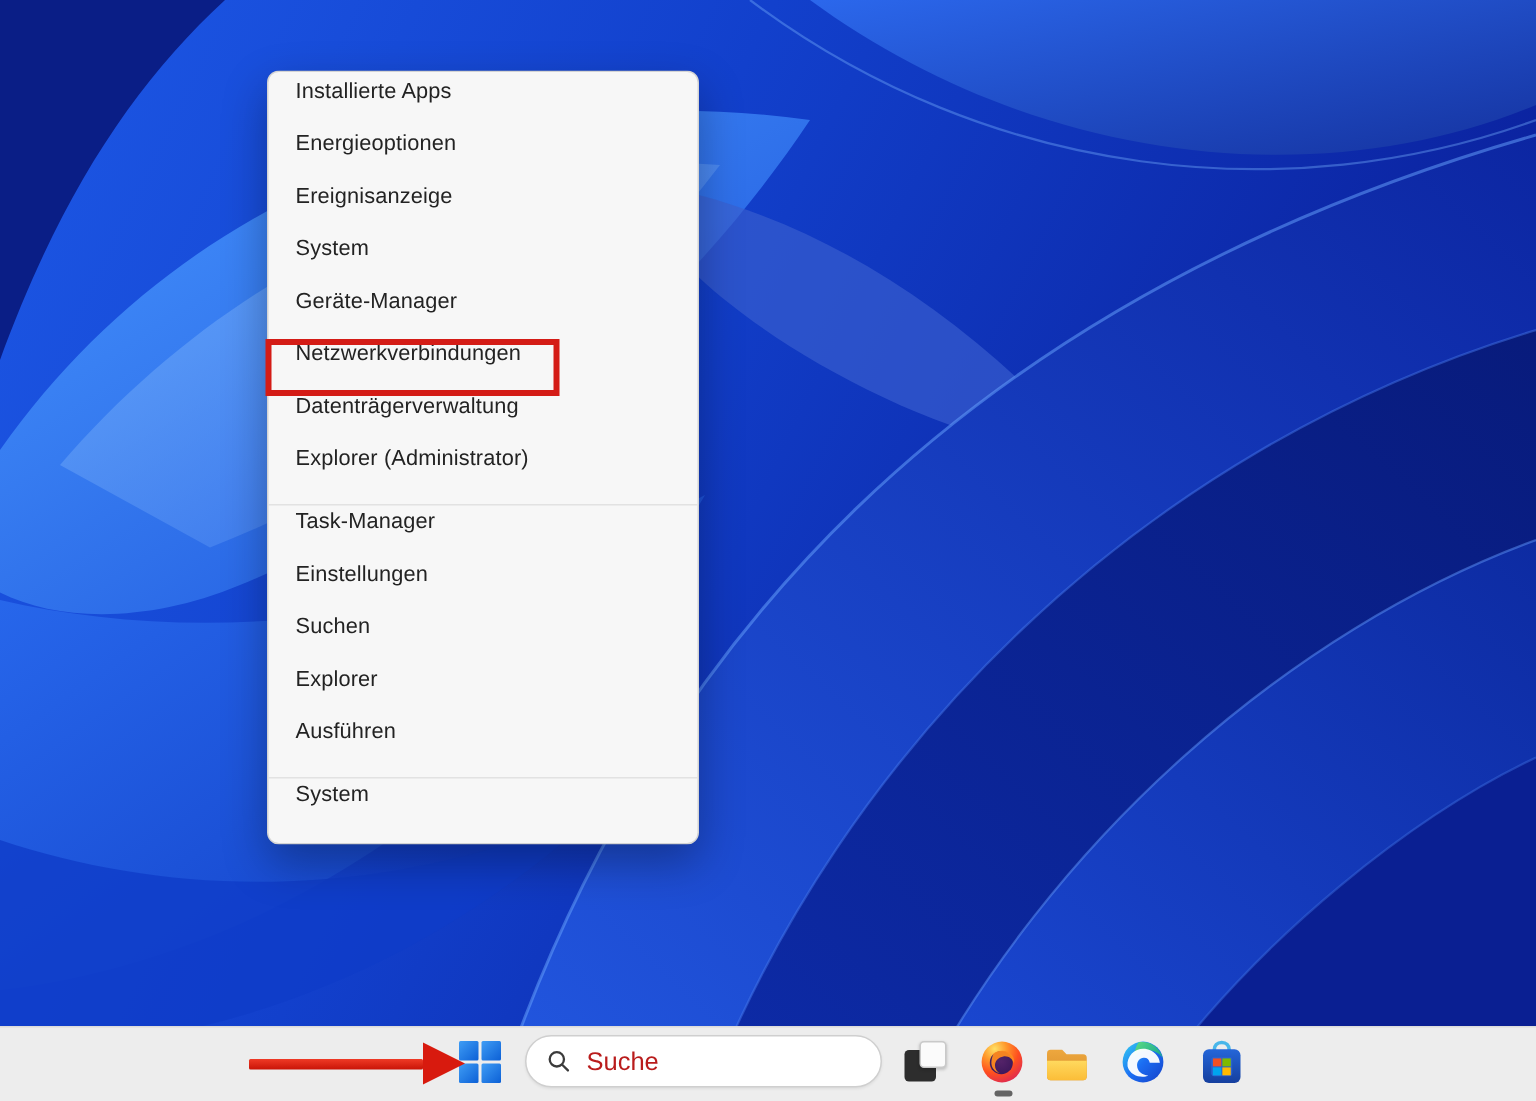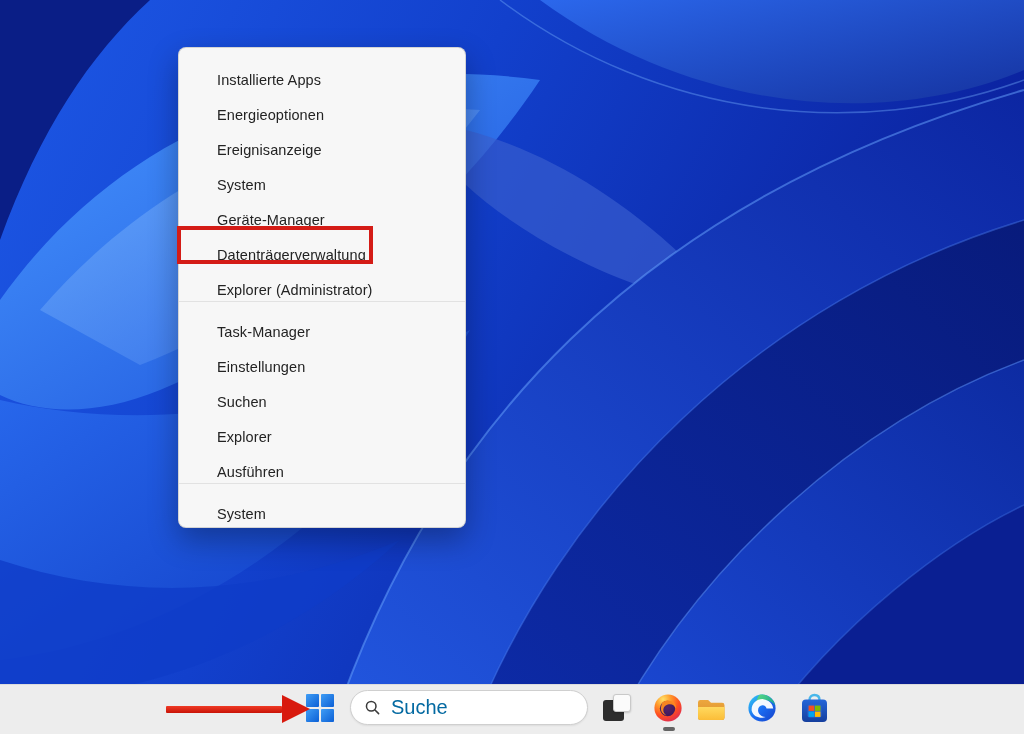--- a/index.html
+++ b/index.html
@@ -5,22 +5,22 @@
   html,body{margin:0;padding:0;}
   body{width:1024px;height:734px;overflow:hidden;position:relative;
        font-family:"Liberation Sans", sans-serif;background:#0d2fb5;}
   .desktop{position:absolute;inset:0;width:1024px;height:734px;}
   svg.wallpaper{position:absolute;left:0;top:0;display:block;}
 
   
   .menu{position:absolute;left:178px;top:47px;width:288px;box-sizing:border-box;
         background:#f7f7f7;border:1px solid rgba(0,0,0,.14);border-radius:8px;
         box-shadow:0 12px 30px rgba(0,0,0,.30);padding:5px 0;z-index:5;}
-  .mi{height:35px;display:flex;align-items:flex-end;padding:0 16px 0 18px;
-      font-size:14.5px;color:#232323;letter-spacing:.1px;cursor:default;margin-left:20px;}
+  .mi{height:35px;display:flex;align-items:flex-start;padding:0 16px 0 18px;
+      font-size:14.5px;color:#232323;letter-spacing:.1px;cursor:default;}
   .mi .chev{margin-left:auto;color:#5b5b5b;font-size:19px;line-height:1;margin-top:-2px;}
   .sep{height:1px;background:#e2e2e2;margin:3px 0;}
   .red-box{position:absolute;left:-2px;top:178px;width:196px;height:38px;
            border:4px solid #d41c16;box-sizing:border-box;z-index:6;pointer-events:none;}
 
   
   .taskbar{position:absolute;left:0;bottom:0;width:1024px;height:50px;
            background:#ededed;border-top:1px solid #dcdcdc;box-sizing:border-box;z-index:4;}
   .arrow{position:absolute;left:166px;top:695px;width:144px;height:28px;z-index:7;}
   .arrow-shaft{position:absolute;left:0;top:10.5px;width:116px;height:7.5px;
@@ -31,21 +31,21 @@
 
   .start-btn{position:absolute;left:306px;top:694px;width:28px;height:28px;
              display:grid;grid-template-columns:13px 13px;grid-template-rows:13px 13px;
              gap:2px;z-index:5;cursor:pointer;}
   .start-btn .pane{background:linear-gradient(135deg,#3f9df5,#0c60d6);border-radius:1px;}
 
   .search-box{position:absolute;left:350px;top:690px;width:238px;height:35px;
               background:#fff;border:1px solid #cfcfcf;border-radius:18px;
               display:flex;align-items:center;gap:10px;padding:0 13px;box-sizing:border-box;
               box-shadow:0 1px 2px rgba(0,0,0,.07);z-index:5;cursor:text;}
-  .search-text{color:#0369a1;font-size:20px;}
+  .search-text{color:#b91c1c;font-size:17px;}
 
   .tb-icon{position:absolute;z-index:5;cursor:pointer;}
   .taskview{left:603px;top:694px;width:28px;height:28px;}
   .tv-dark{position:absolute;left:0;top:6px;width:21px;height:21px;background:#2d2d2d;border-radius:3px;}
   .tv-light{position:absolute;left:10px;top:0;width:16px;height:16px;background:#fbfbfb;
             border:1px solid #c9c9c9;border-radius:3px;box-shadow:0 1px 2px rgba(0,0,0,.18);}
   .firefox{left:653px;top:693px;width:30px;height:30px;}
   .run-ind{position:absolute;left:663px;top:727px;width:12px;height:3.5px;border-radius:2px;
            background:#646464;z-index:5;}
   .folder{left:696px;top:697px;width:31px;height:26px;}
@@ -123,20 +123,23 @@
     <div class="mi">
         <span>Ereignisanzeige</span>
       </div>
     <div class="mi">
         <span>System</span>
       </div>
     <div class="mi">
         <span>Geräte-Manager</span>
       </div>
     <div class="mi">
+        <span>Netzwerkverbindungen</span>
+      </div>
+    <div class="mi">
         <span>Datenträgerverwaltung</span>
       </div>
     <div class="mi">
         <span>Explorer (Administrator)</span>
       </div>
     <div class="sep"></div>
     <div class="mi">
         <span>Task-Manager</span>
       </div>
     <div class="mi">

